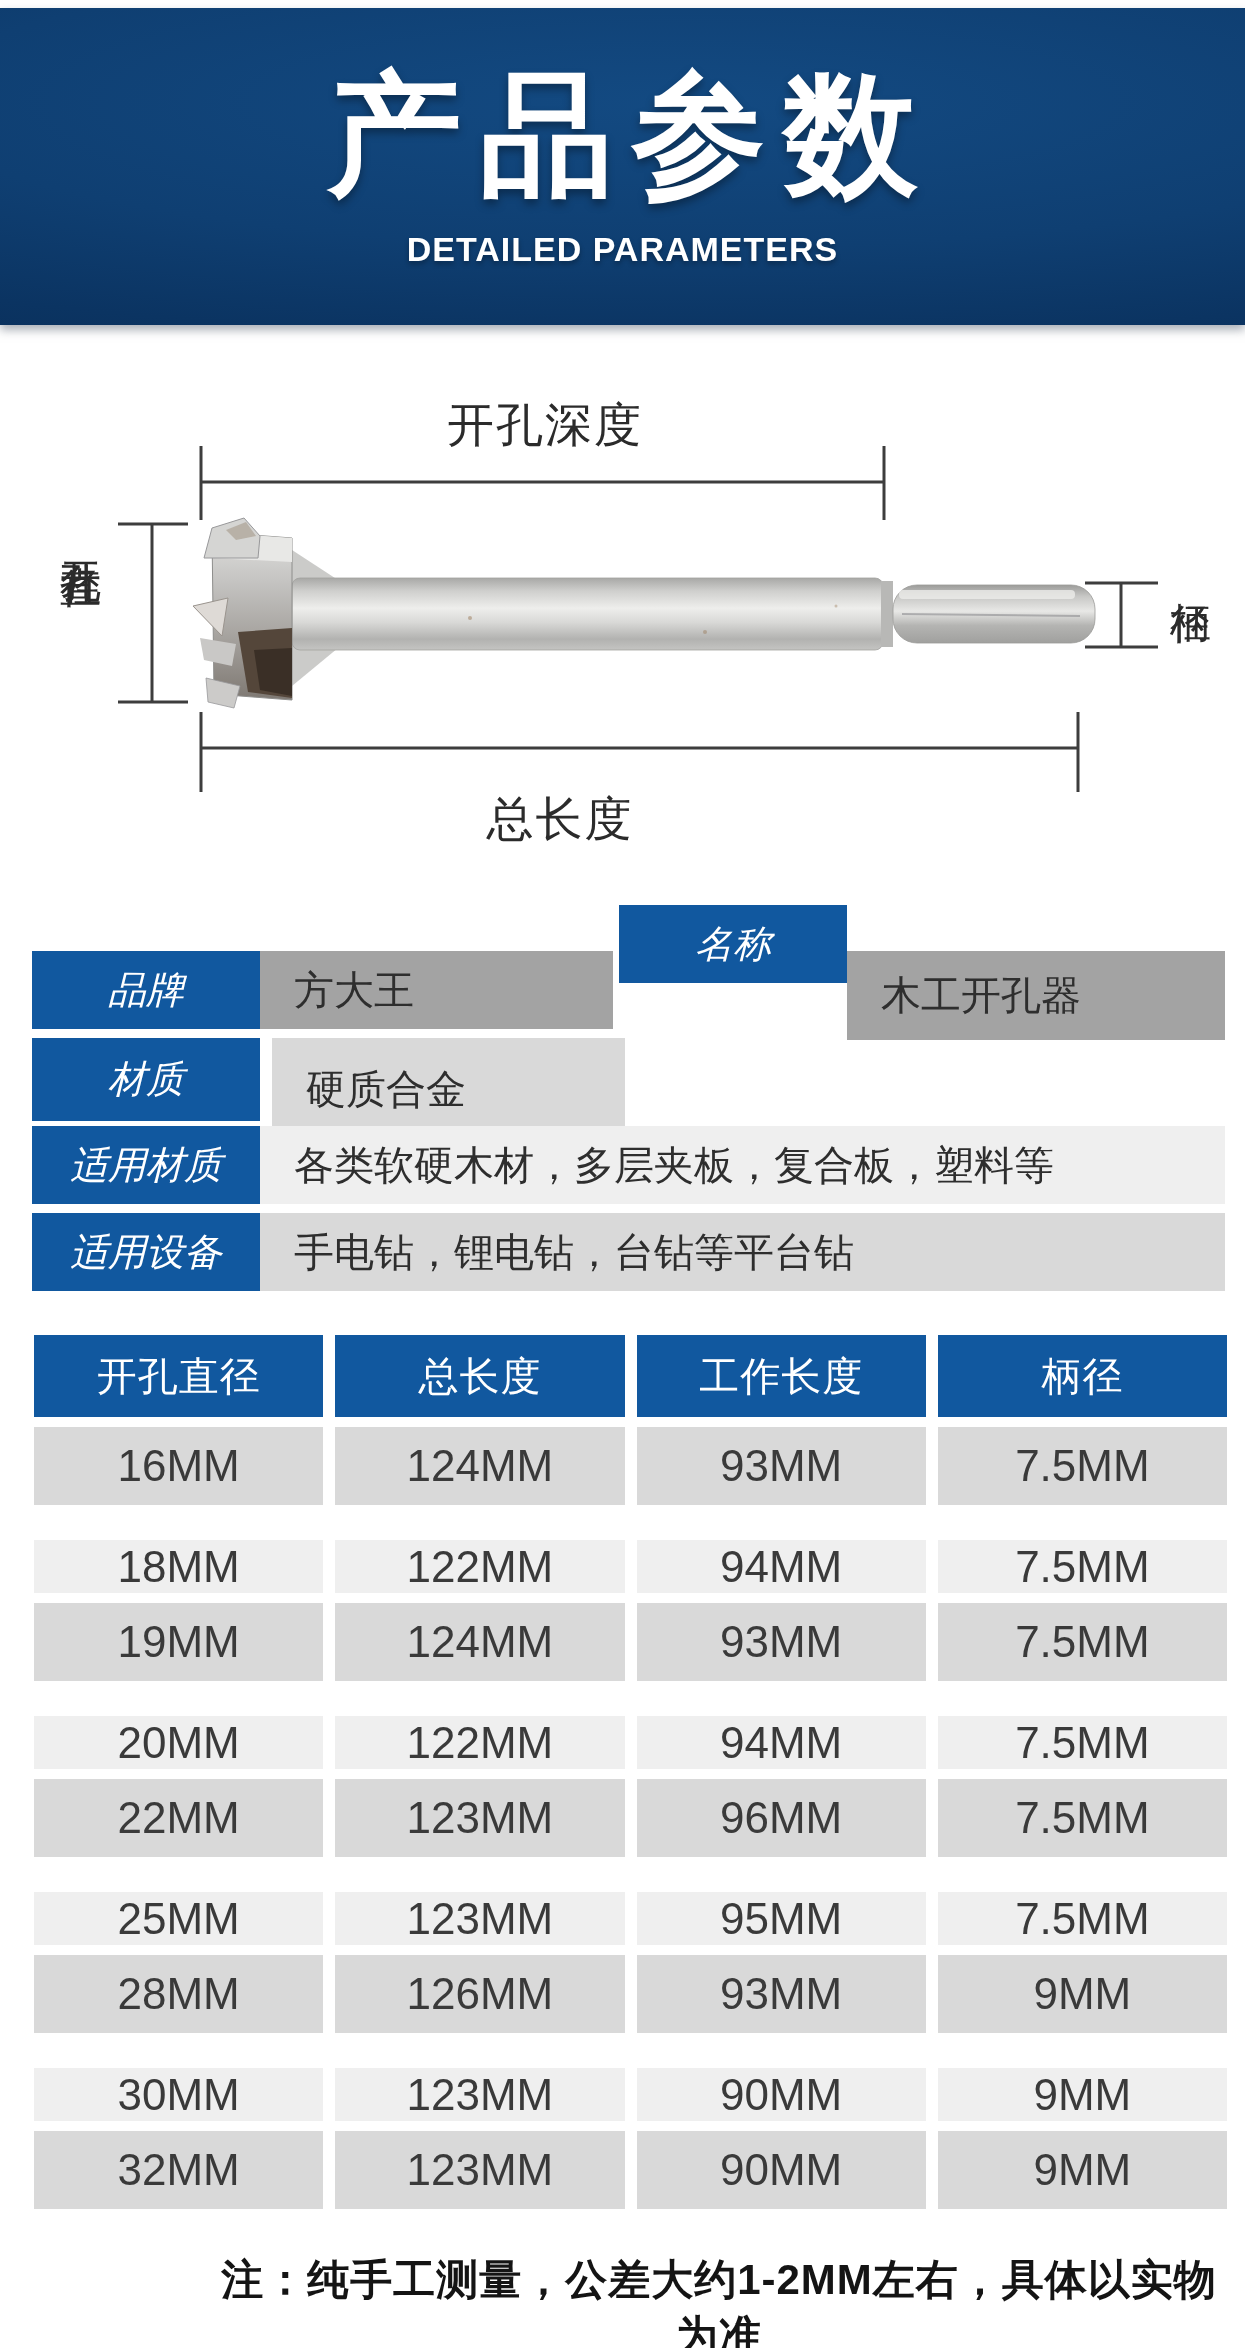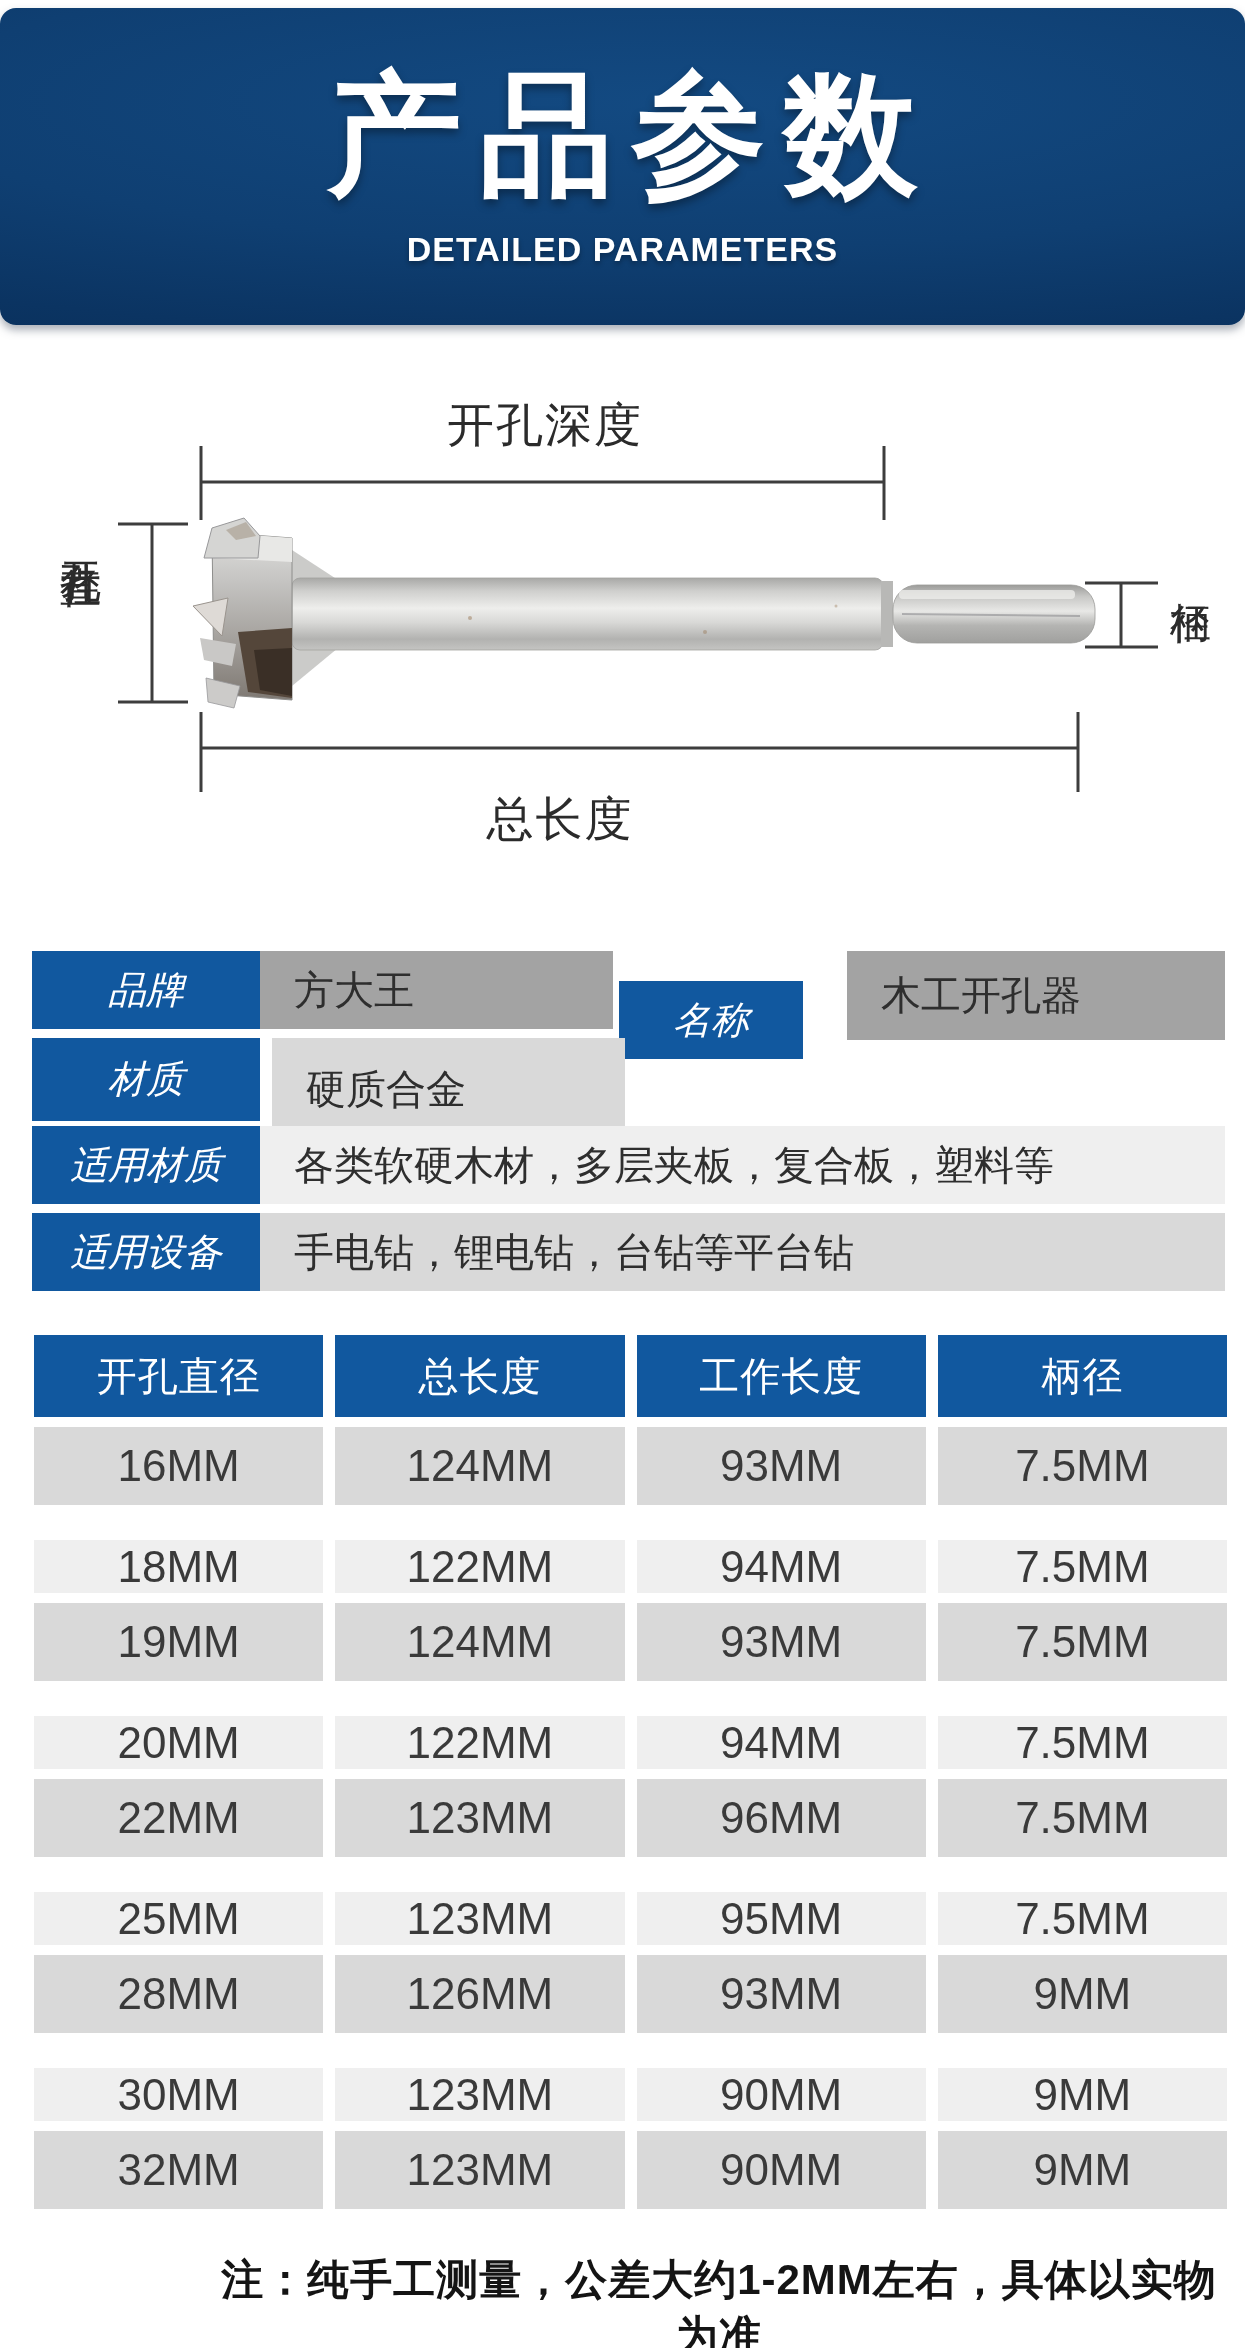--- a/index.html
+++ b/index.html
@@ -9,21 +9,21 @@
   html,body{margin:0;padding:0;background:#ffffff;}
   .page{
     position:relative;width:1245px;height:2348px;background:#ffffff;overflow:hidden;
     font-family:"Liberation Sans","DejaVu Sans",sans-serif;
   }
   
   .banner{
     position:absolute;left:0;top:8px;width:1245px;height:317px;
     background:radial-gradient(ellipse 130% 95% at 55% 30%, #134a82 0%, #0f3f72 48%, #0b3462 78%, #092e58 100%);
     box-shadow:0 5px 9px rgba(90,100,115,.5);
-    text-align:center;color:#ffffff;border-radius:16px;
+    text-align:center;color:#ffffff;
   }
   .banner-title{
     margin:0;position:absolute;left:0;top:52px;width:100%;
     font-size:134px;line-height:150px;font-weight:900;letter-spacing:18px;text-indent:18px;
     text-shadow:0 5px 8px rgba(0,0,0,.35);
   }
   .banner-subtitle{
     position:absolute;left:0;top:222px;width:100%;
     font-size:34px;font-weight:bold;letter-spacing:1px;
     text-shadow:0 3px 5px rgba(0,0,0,.3);
@@ -154,21 +154,21 @@
     </svg>
     <div class="dim-label dim-top">开孔深度</div>
     <div class="dim-label dim-left">开孔直径</div>
     <div class="dim-label dim-right">柄径</div>
     <div class="dim-label dim-bottom">总长度</div>
   </div>
 
   <div>
     <div class="sl" style="left:32px;top:951px;width:228px;height:78px">品牌</div>
     <div class="sv" style="left:260px;top:951px;width:353px;height:78px">方大王</div>
-    <div class="sl" style="left:619px;top:981px;width:184px;height:78px">名称</div>
+    <div class="sl" style="left:619px;top:905px;width:228px;height:78px">名称</div>
     <div class="sv" style="left:847px;top:951px;width:378px;height:89px">木工开孔器</div>
 
     <div class="sl" style="left:32px;top:1038px;width:228px;height:83px">材质</div>
     <div class="sv dark" style="left:272px;top:1038px;width:353px;height:102px">硬质合金</div>
 
     <div class="sl" style="left:32px;top:1126px;width:228px;height:78px">适用材质</div>
     <div class="sv light" style="left:260px;top:1126px;width:965px;height:78px">各类软硬木材，多层夹板，复合板，塑料等</div>
 
     <div class="sl" style="left:32px;top:1213px;width:228px;height:78px">适用设备</div>
     <div class="sv dark" style="left:260px;top:1213px;width:965px;height:78px">手电钻，锂电钻，台钻等平台钻</div>

